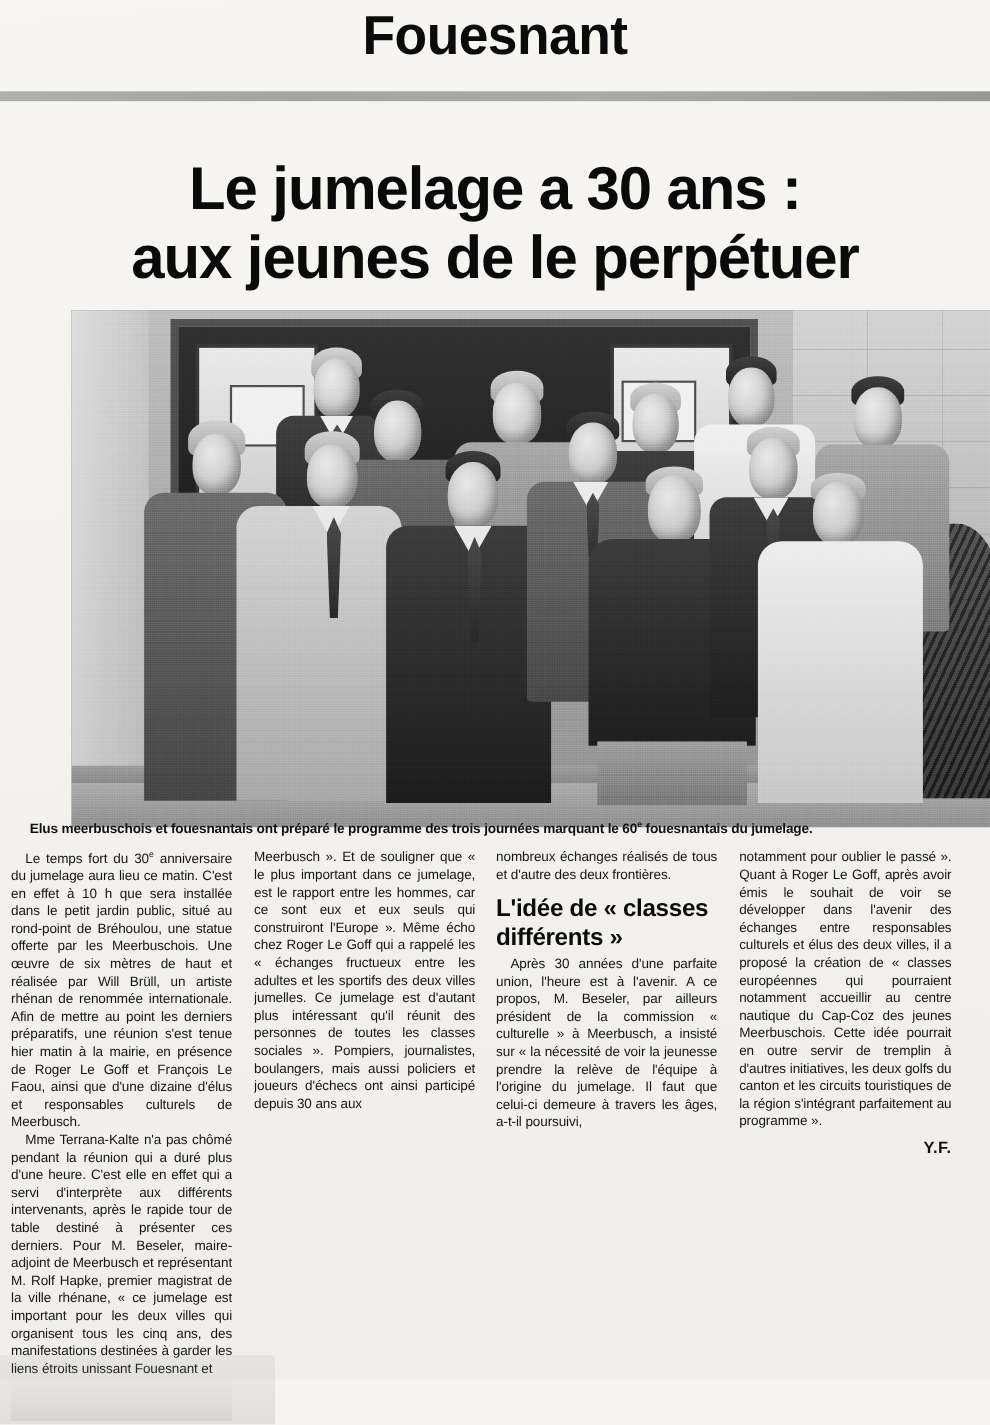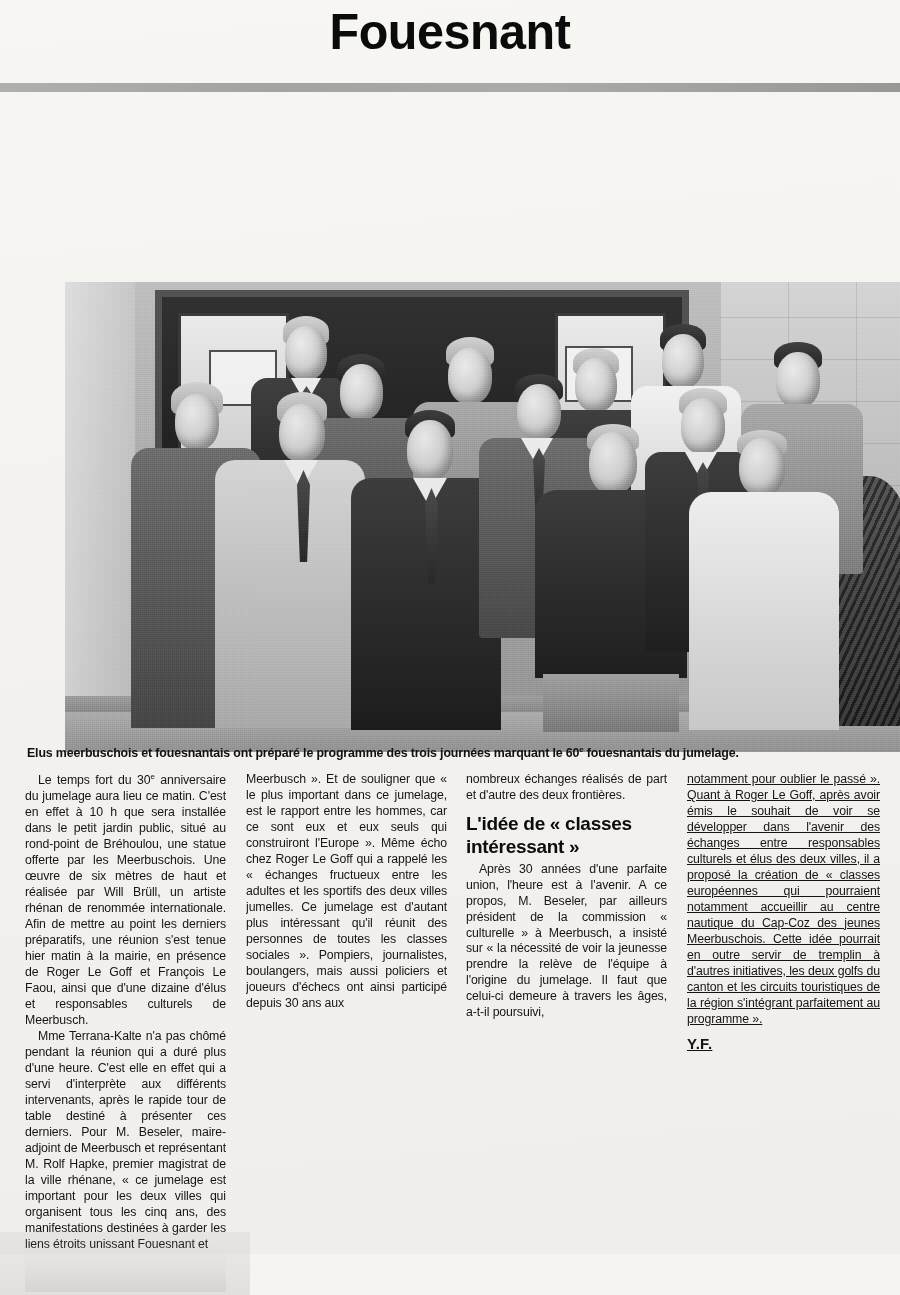--- a/index.html
+++ b/index.html
@@ -196,62 +196,63 @@
     font-weight: 700;
     line-height: 1.25;
     color: #111;
     letter-spacing: -0.15px;
   }
   .caption sup { font-size: 8px; vertical-align: super; }
 
   
   .columns {
     position: absolute;
-    left: 25px;
+    left: 10px;
     top: 772px;
     width: 855px;
     height: 520px;
   }
   .col {
     position: absolute;
     top: 0;
     width: 201px;
     overflow: hidden;
     height: 520px;
   }
   .col.c1 { left: 0; }
   .col.c2 { left: 221px; }
   .col.c3 { left: 441px; }
-  .col.c4 { left: 662px; width: 193px; text-decoration: underline; }
+  .col.c4 { left: 662px; width: 193px; }
 
   .col p {
     margin: 0;
     font-size: 12.3px;
     line-height: 1.30;
     text-align: justify;
     text-justify: inter-word;
     letter-spacing: -0.1px;
     color: #151515;
     hyphens: manual;
   }
   .col p.indent { text-indent: 13px; }
   .col p.noindent { text-indent: 0; }
   .col p + p { margin-top: 0; }
   .col sup { font-size: 8px; vertical-align: super; }
 
   .subhead {
-    font-size: 19px;
+    font-size: 22px;
     font-weight: 700;
     line-height: 1.2;
     margin: 9px 0 3px 0;
     color: #0c0c0c;
     letter-spacing: -0.3px;
   }
 
   .signature {
+    text-align: right;
     font-size: 15px;
     font-weight: 700;
     margin-top: 7px;
     letter-spacing: 0.3px;
   }
 
   
   .fade-bottom {
     position: absolute;
     left: 0; bottom: 0; width: 100%; height: 46px;
@@ -268,20 +269,24 @@
 </head>
 <body>
 
 <div class="page">
 
   <div class="masthead">
     <div class="masthead-title">Fouesnant</div>
   </div>
   <div class="rule-grey"></div>
 
+  <h1 class="headline">
+    <span class="headline-line l1">Le jumelage a 30 ans :</span>
+    <span class="headline-line l2">aux jeunes de le perpétuer</span>
+  </h1>
 
   <figure class="photo-wrap">
     <div class="photo">
       <div class="bg-wall"></div>
       <div class="bg-stone-left"></div>
       <div class="bg-stone-right"></div>
 
       <div class="doorway">
         <div class="door-panel p1">
           <div class="poster a"></div>
@@ -399,24 +404,24 @@
       <p class="indent"><span>Le temps fort du 30</span><sup>e</sup><span> anniversaire du jumelage aura lieu ce matin. C'est en effet à 10 h que sera installée dans le petit jardin public, situé au rond-point de Bréhoulou, une statue offerte par les Meerbuschois. Une œuvre de six mètres de haut et réalisée par Will Brüll, un artiste rhénan de renommée internationale. Afin de mettre au point les derniers préparatifs, une réunion s'est tenue hier matin à la mairie, en présence de Roger Le Goff et François Le Faou, ainsi que d'une dizaine d'élus et responsables culturels de Meerbusch.</span></p>
       <p class="indent">Mme Terrana-Kalte n'a pas chômé pendant la réunion qui a duré plus d'une heure. C'est elle en effet qui a servi d'interprète aux différents intervenants, après le rapide tour de table destiné à présenter ces derniers. Pour M. Beseler, maire-adjoint de Meerbusch et représentant M. Rolf Hapke, premier magistrat de la ville rhénane, « ce jumelage est important pour les deux villes qui organisent tous les cinq ans, des manifestations destinées à garder les liens étroits unissant Fouesnant et</p>
       <div class="fade-bottom"></div>
     </div>
 
     <div class="col c2">
       <p class="noindent">Meerbusch ». Et de souligner que « le plus important dans ce jumelage, est le rapport entre les hommes, car ce sont eux et eux seuls qui construiront l'Europe ». Même écho chez Roger Le Goff qui a rappelé les « échanges fructueux entre les adultes et les sportifs des deux villes jumelles. Ce jumelage est d'autant plus intéressant qu'il réunit des personnes de toutes les classes sociales ». Pompiers, journalistes, boulangers, mais aussi policiers et joueurs d'échecs ont ainsi participé depuis 30 ans aux</p>
     </div>
 
     <div class="col c3">
-      <p class="noindent">nombreux échanges réalisés de part et d'autre des deux frontières.</p>
+      <p class="noindent">nombreux échanges réalisés de tous et d'autre des deux frontières.</p>
       <div class="subhead">
         <span>L'idée de « classes</span><br>
-        <span>intéressant »</span>
+        <span>différents »</span>
       </div>
       <p class="indent">Après 30 années d'une parfaite union, l'heure est à l'avenir. A ce propos, M. Beseler, par ailleurs président de la commission « culturelle » à Meerbusch, a insisté sur « la nécessité de voir la jeunesse prendre la relève de l'équipe à l'origine du jumelage. Il faut que celui-ci demeure à travers les âges, a-t-il poursuivi,</p>
     </div>
 
     <div class="col c4">
       <p class="noindent">notamment pour oublier le passé ». Quant à Roger Le Goff, après avoir émis le souhait de voir se développer dans l'avenir des échanges entre responsables culturels et élus des deux villes, il a proposé la création de « classes européennes qui pourraient notamment accueillir au centre nautique du Cap-Coz des jeunes Meerbuschois. Cette idée pourrait en outre servir de tremplin à d'autres initiatives, les deux golfs du canton et les circuits touristiques de la région s'intégrant parfaitement au programme ».</p>
       <div class="signature">Y.F.</div>
     </div>
 
   </div>

